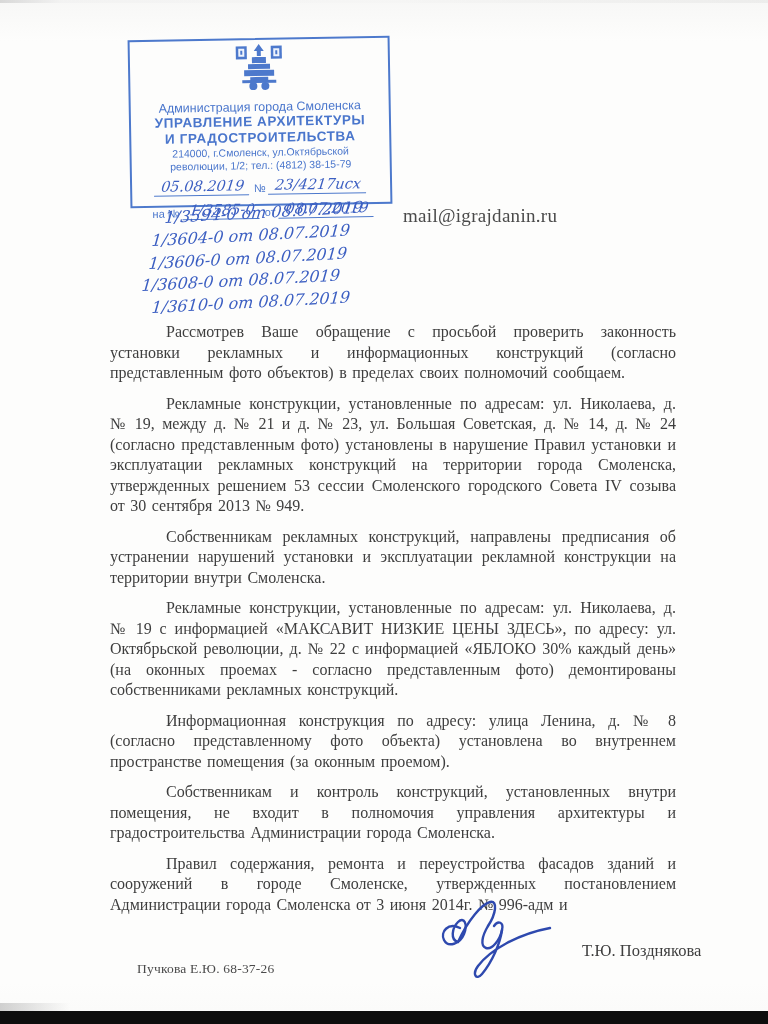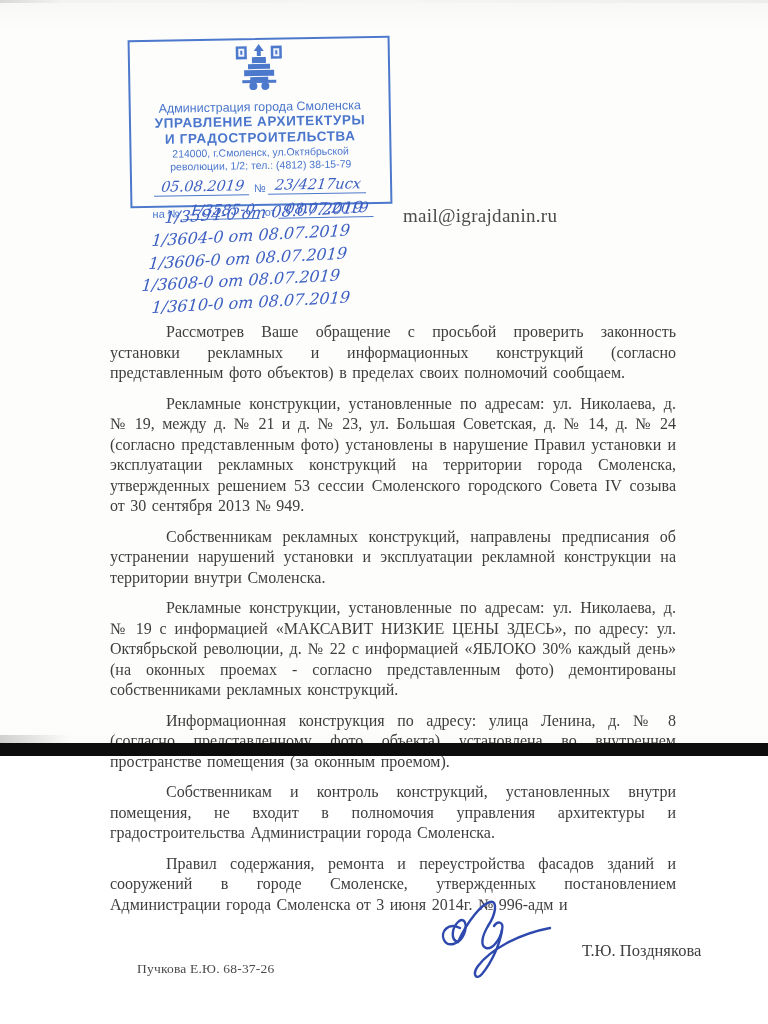--- a/index.html
+++ b/index.html
@@ -3,21 +3,21 @@
 <meta charset="utf-8">
 <style>
   html,body{margin:0;padding:0;}
   body{
     width:768px;height:1024px;
     background:#ffffff;
     font-family:"Liberation Serif", serif;
     overflow:hidden;
   }
   .page{
-    position:relative;width:768px;height:756px;
+    position:relative;width:768px;height:1024px;
     background:linear-gradient(180deg,#f7f7f6 0%, #fdfdfc 4%, #fdfdfc 96%, #fafaf9 100%);
   }
   .page::before{
     content:"";position:absolute;left:0;top:0;width:768px;height:3px;
     background:linear-gradient(90deg,#b9b9b9 0%, #eeeeee 8%, #f4f4f3 50%, #e2e2e1 100%);
     opacity:.5;
   }
   
   .stamp{
     position:absolute;left:129px;top:38px;width:262px;height:168px;

